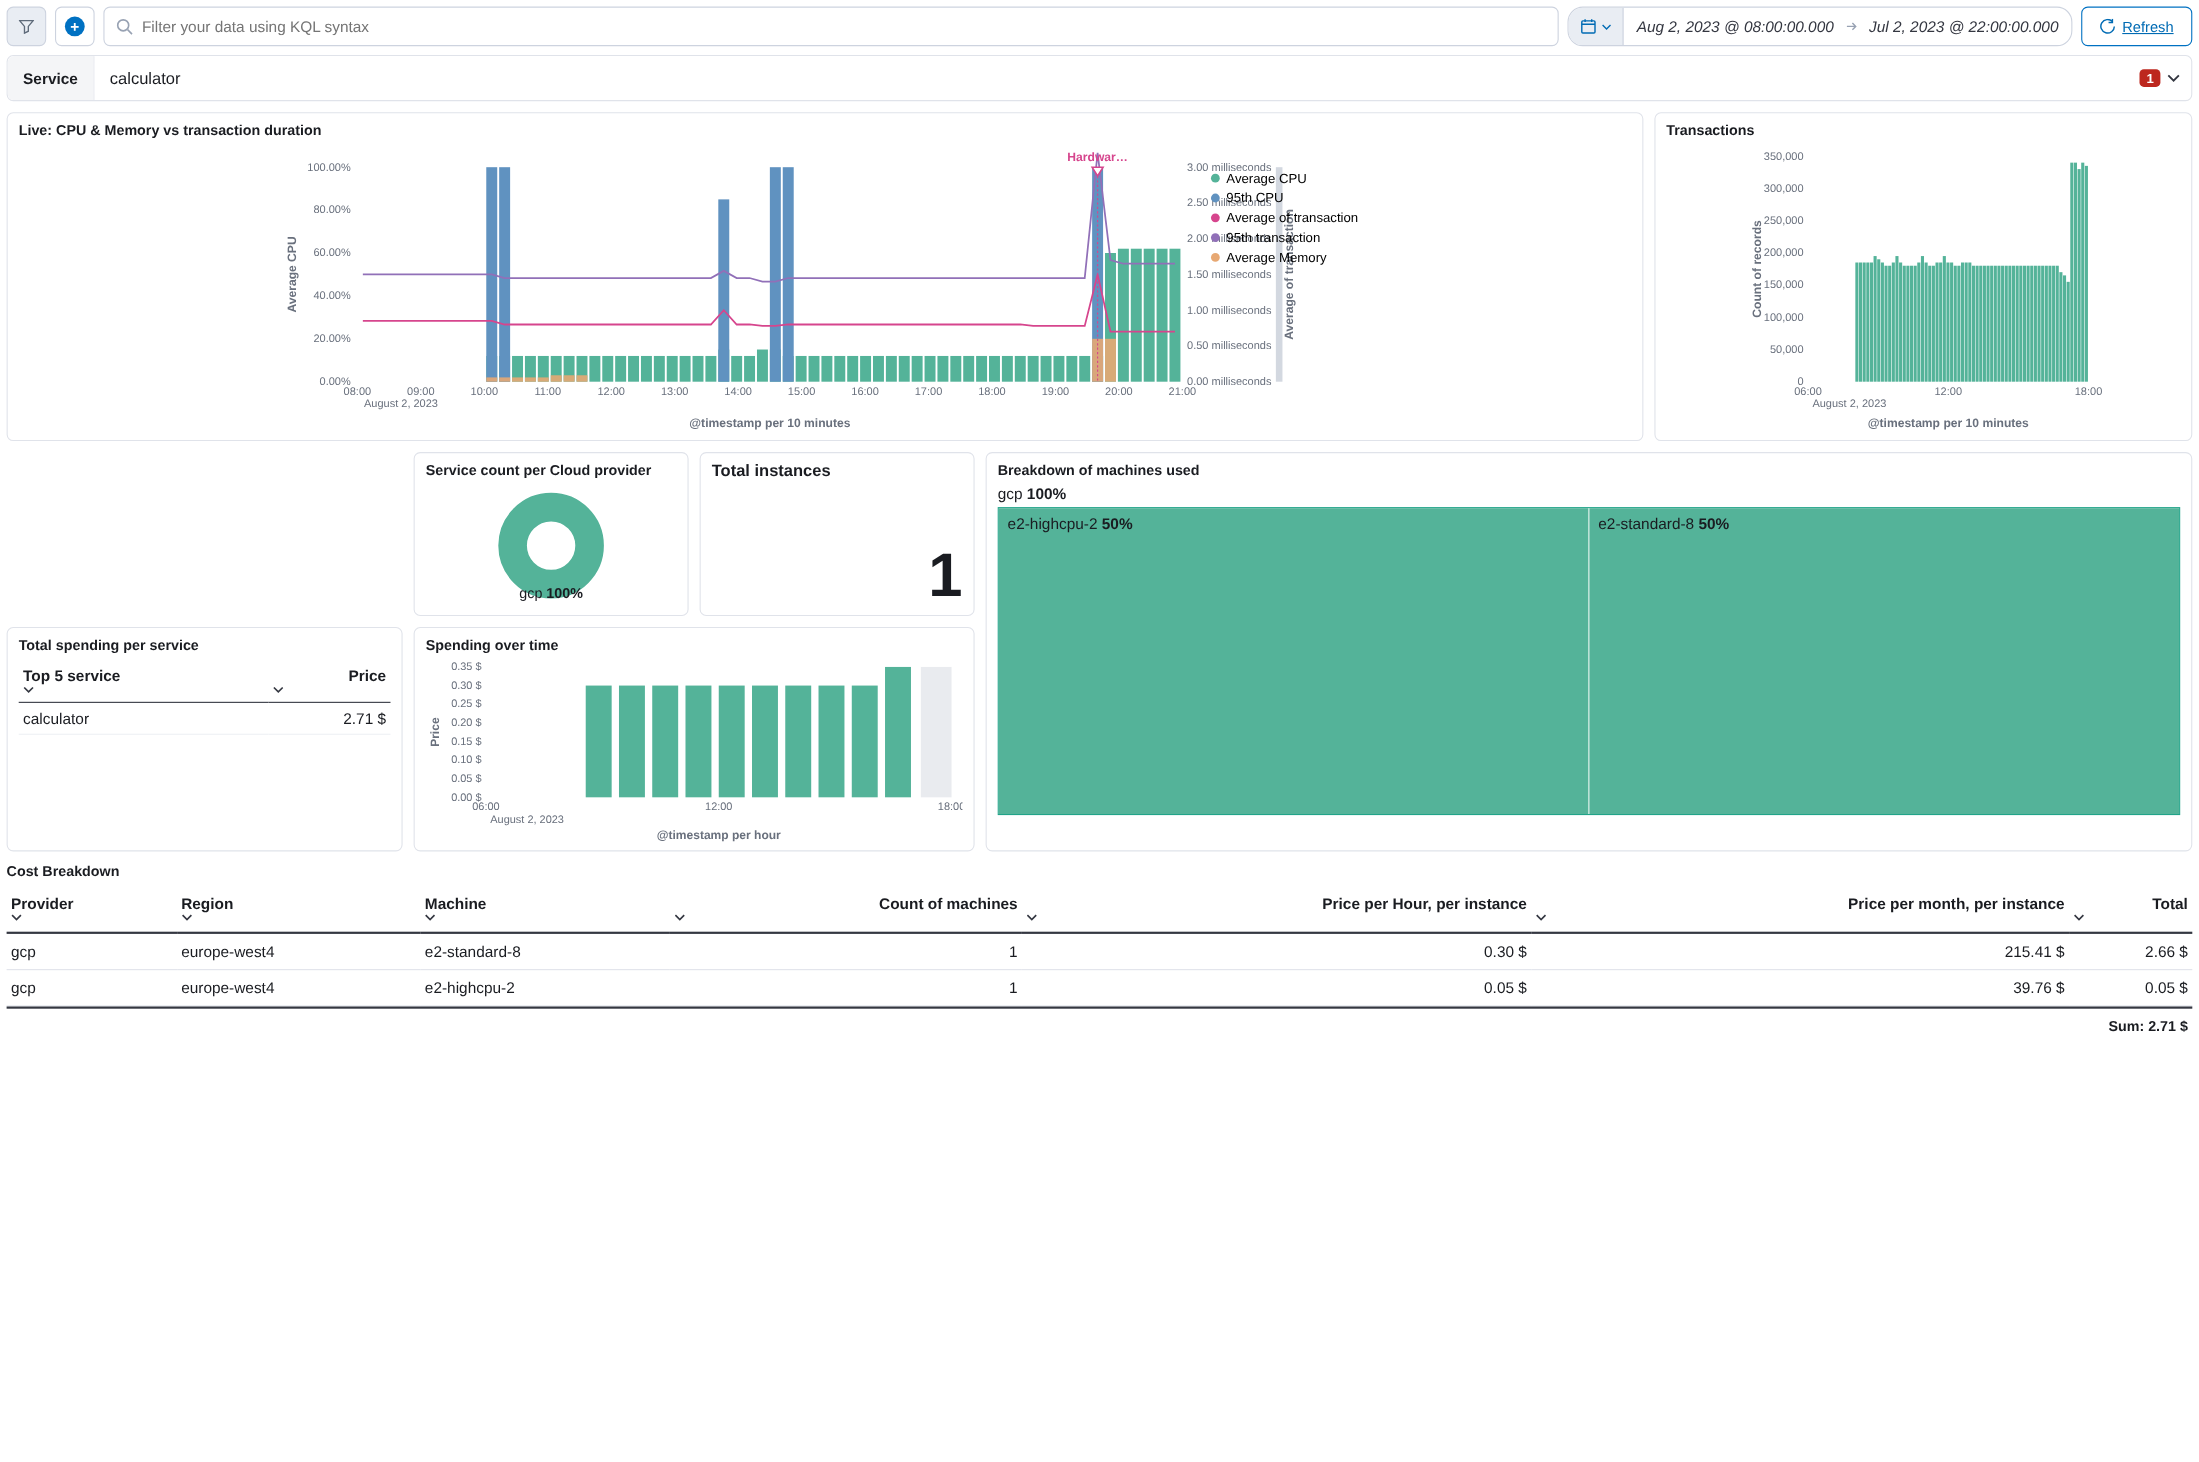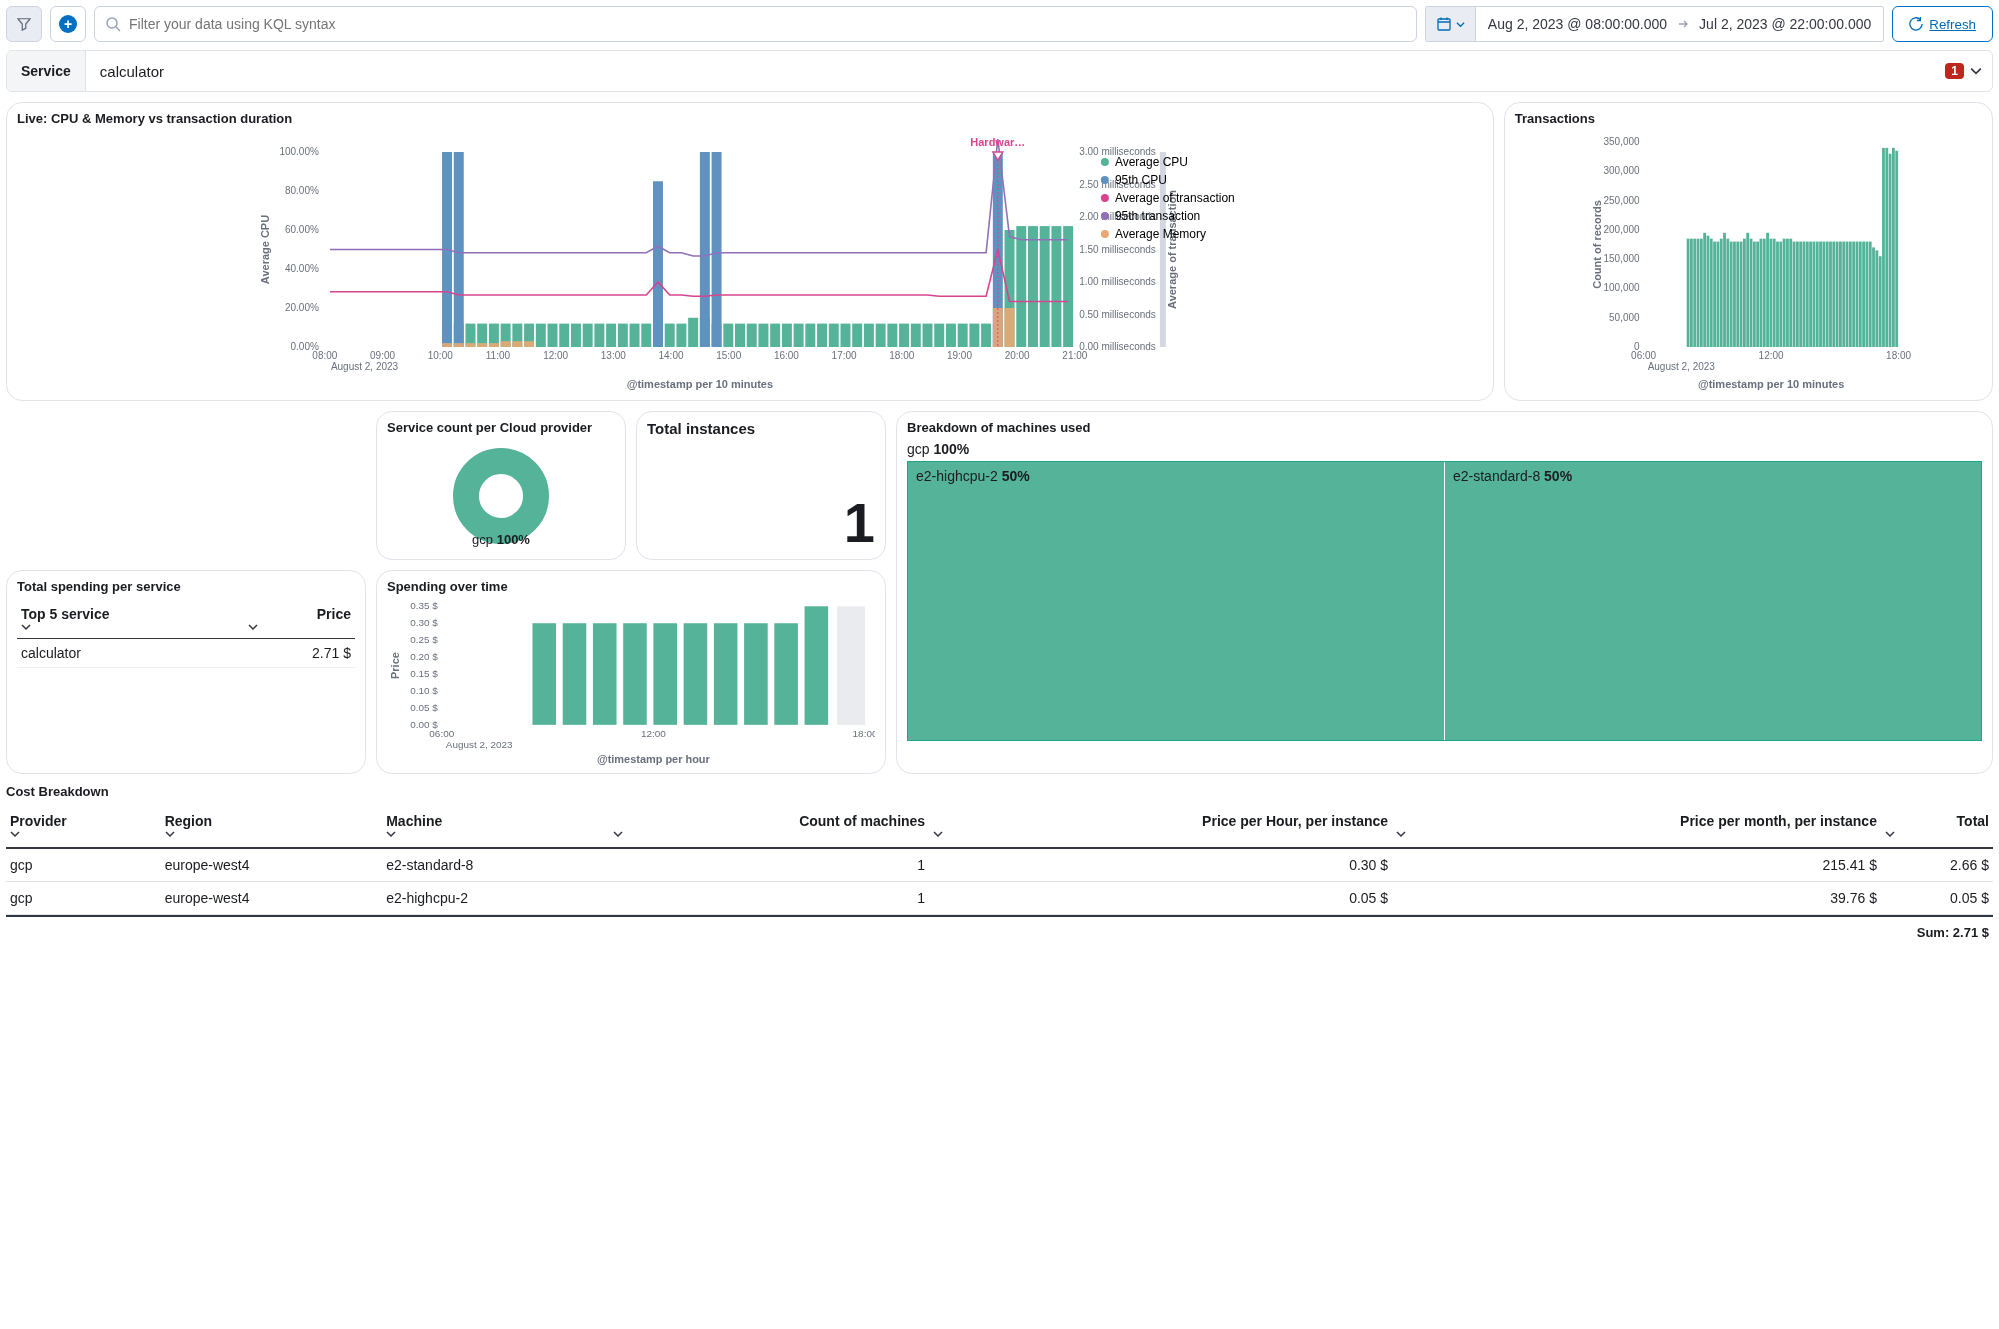--- a/index.html
+++ b/index.html
@@ -6,36 +6,36 @@
   body { font-family: -apple-system, BlinkMacSystemFont, "Segoe UI", Helvetica, Arial, sans-serif; font-size: 13px; color: #1a1c21; background: #fff; padding: 6px; }
   
   
   .top-bar { display: flex; gap: 8px; align-items: stretch; margin-bottom: 8px; }
   .icon-btn { display: flex; align-items: center; justify-content: center; width: 36px; height: 36px; border: 1px solid #cdd3df; border-radius: 6px; background: #fbfcfe; cursor: pointer; }
   .icon-btn.filter { background: #e9edf3; border-color: #cdd3df; }
   .icon-btn.add { background: #fff; }
   .add-circle { width: 18px; height: 18px; border-radius: 50%; background: #0071c2; display:flex; justify-content:center; align-items:center; color:#fff; font-weight:bold; font-size:14px; line-height:1; }
   .search-box { flex: 1; display:flex; align-items:center; gap:8px; border:1px solid #cdd3df; border-radius:6px; padding:0 10px; background:#fff; }
   .search-box input { flex:1; border:none; outline:none; font-size:14px; color:#69707d; background:transparent; height: 34px; }
-  .date-group { display:flex; align-items:stretch; border:1px solid #cdd3df; border-radius:2px; overflow:hidden; }
+  .date-group { display:flex; align-items:stretch; border:1px solid #cdd3df; border-radius:14px; overflow:hidden;font-style:italic; }
   .date-icon { display:flex; align-items:center; gap:4px; padding:0 10px; background:#e9edf3; border-right:1px solid #cdd3df; }
   .date-text { display:flex; align-items:center; gap:10px; padding:0 12px; font-size:14px; color:#343741; }
   .refresh-btn { display:flex; align-items:center; gap:6px; padding:0 16px; border:1px solid #0071c2; border-radius:6px; color:#006bb4; font-weight:500; background:#fff; cursor:pointer; height:36px; }
   .refresh-btn span.label { text-decoration: underline; }
   
   
   .service-bar { display:flex; align-items:center; border:1px solid #e0e3ea; border-radius:6px; margin-bottom:10px; height:42px; }
   .service-label { background:#f4f5f7; padding:0 14px; height:100%; display:flex; align-items:center; font-weight:600; font-size:14px; border-right:1px solid #e0e3ea; border-radius:6px 0 0 6px; }
   .service-value { flex:1; padding:0 14px; font-size:15px; }
   .badge-service { display:flex; align-items:center; gap:6px; padding-right:10px; }
   .badge-1 { background:#bd271e; color:#fff; border-radius:4px; padding:1px 6px; font-size:12px; font-weight:bold; }
   
   
   .grid { display:grid; grid-template-columns: repeat(4, 1fr); gap:10px; }
-  .panel { border:1px solid #e0e3ea; border-radius:16px; padding:8px 10px; background:#fff; }
+  .panel { border:1px solid #e0e3ea; border-radius:6px; padding:8px 10px; background:#fff; }
   .panel-title { font-size:13px; font-weight:700; margin-bottom:6px; }
   
   .panel-big-left { grid-column: span 3; }
   .panel-big-right { grid-column: span 1; }
   
   
   table.data-table { width:100%; border-collapse:collapse; font-size:14px; }
   table.data-table th { text-align:left; font-weight:700; padding:6px 4px; border-bottom:1px solid #343741; font-size:14px; }
   table.data-table th.right, table.data-table td.right { text-align:right; }
   table.data-table td { padding:6px 4px; border-bottom:1px solid #eef0f4; }

